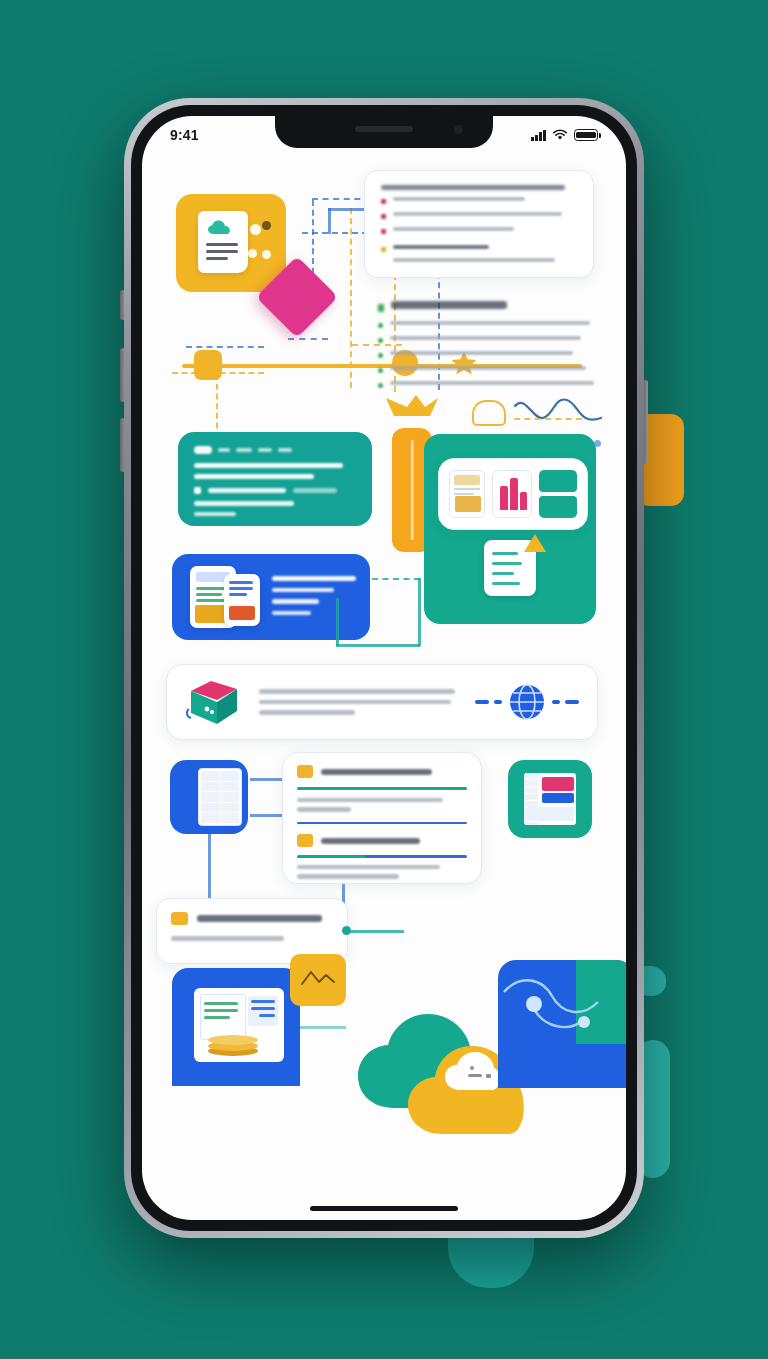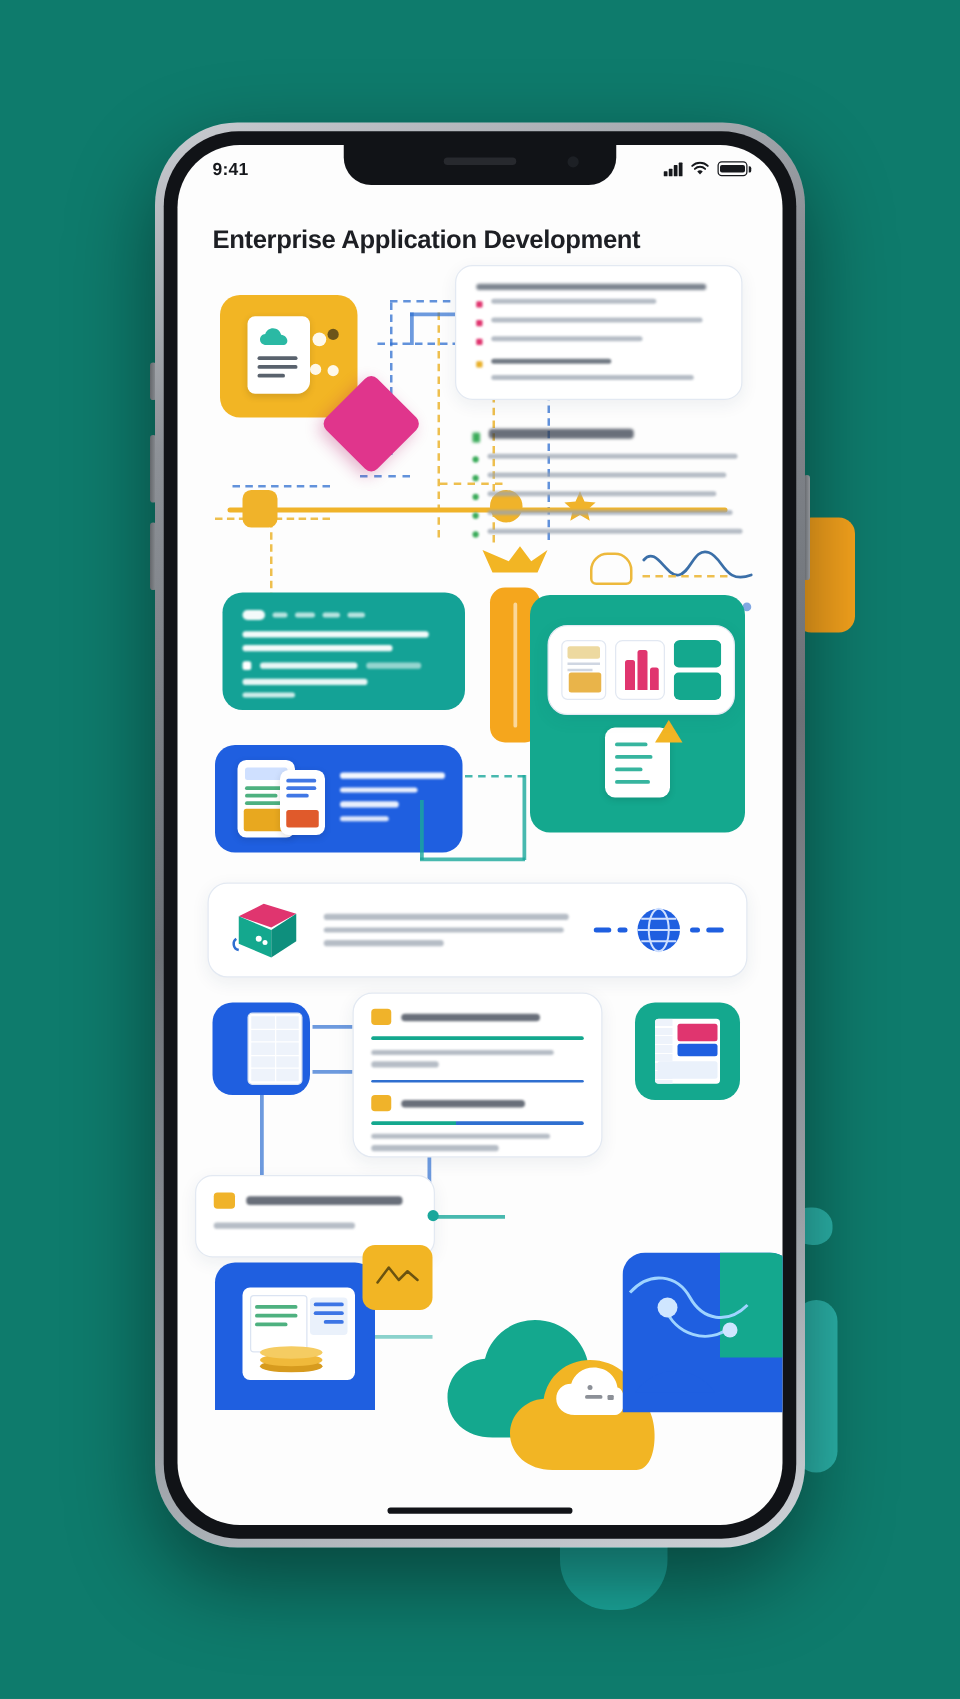--- a/index.html
+++ b/index.html
@@ -208,21 +208,20 @@
           <path d="M1.8 3.7a9 9 0 0 1 12.4 0" stroke="#16181c" stroke-width="1.6" fill="none" stroke-linecap="round"></path>
         </svg>
         <div class="battery">
                 <span></span>
               </div>
       </div>
     </div>
 
     <div class="page">
 
-      <div class="page-title">Enterprise Application Development</div>
 
       <div class="canvas">
 
         <div class="conn v-dash-blue" style="left:170px;top:22px;height:122px;"></div>
         <div class="conn h-dash-blue" style="left:170px;top:20px;width:80px;"></div>
         <div class="conn h-dash-blue" style="left:160px;top:54px;width:96px;"></div>
         <div class="conn v-dash-gold" style="left:208px;top:30px;height:180px;"></div>
         <div class="conn v-dash-gold" style="left:252px;top:96px;height:118px;"></div>
         <div class="conn v-dash-blue" style="left:296px;top:84px;height:128px;"></div>
         <div class="conn v-dash-teal" style="left:340px;top:120px;height:86px;"></div>

